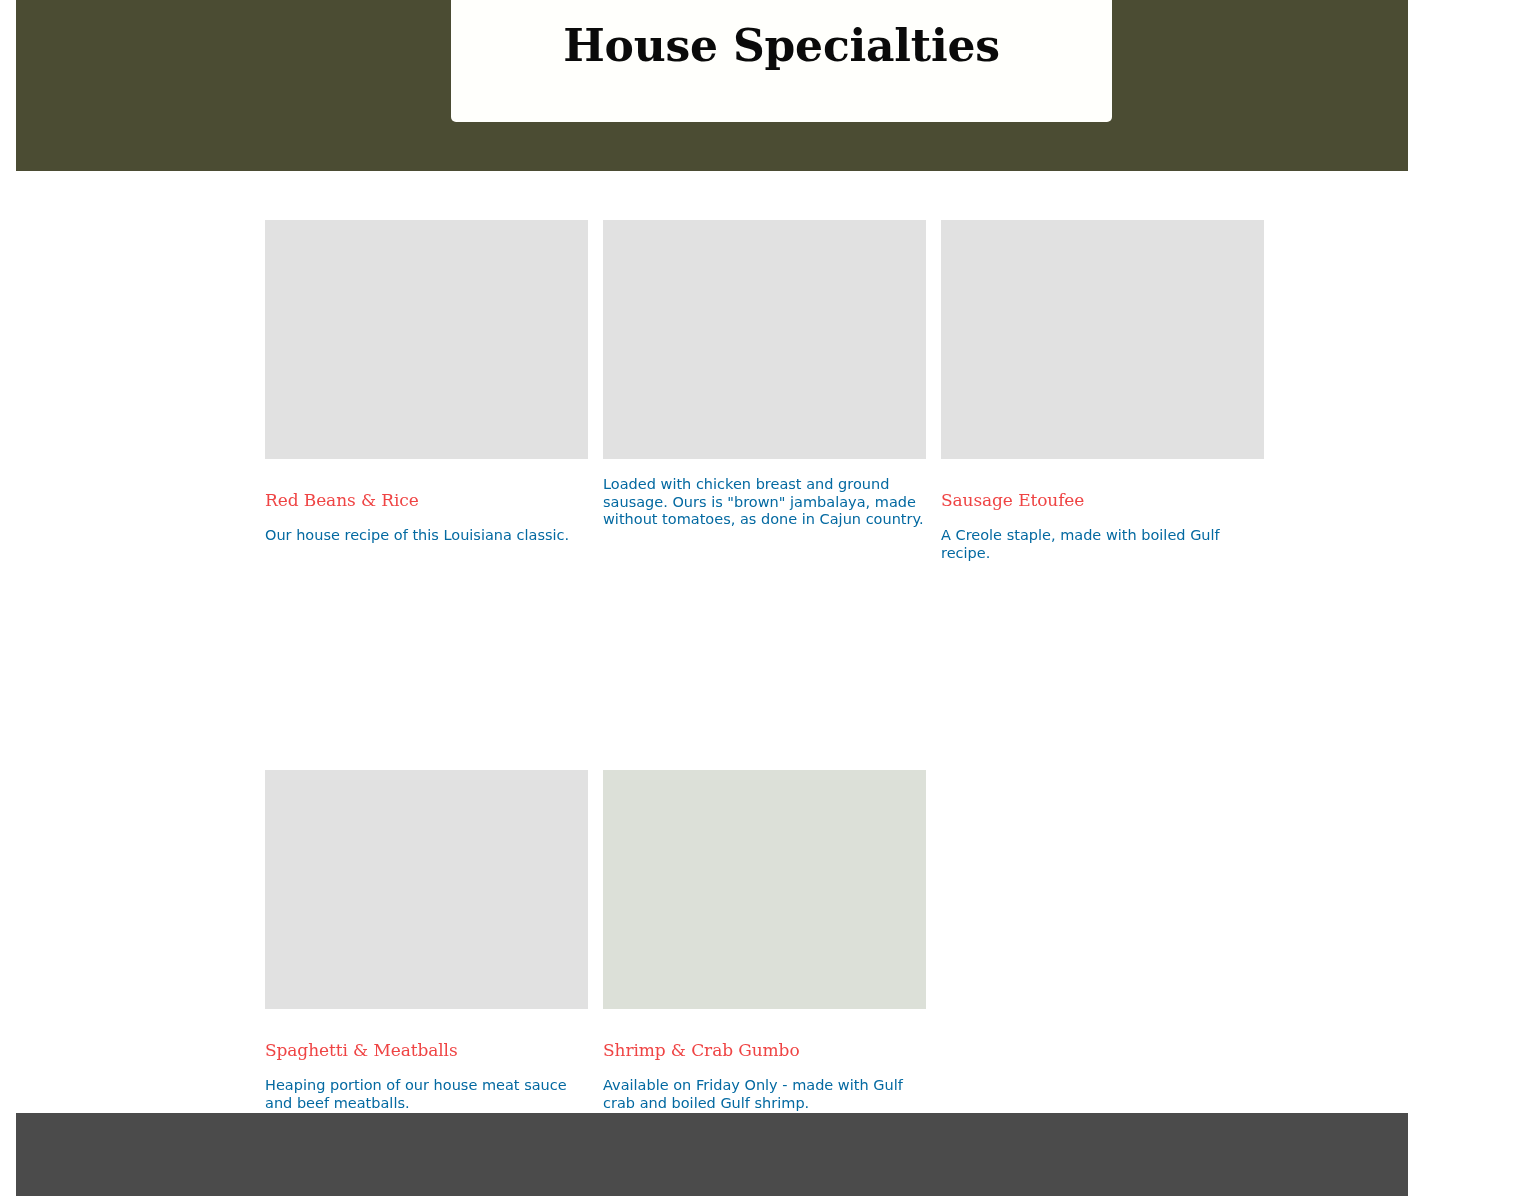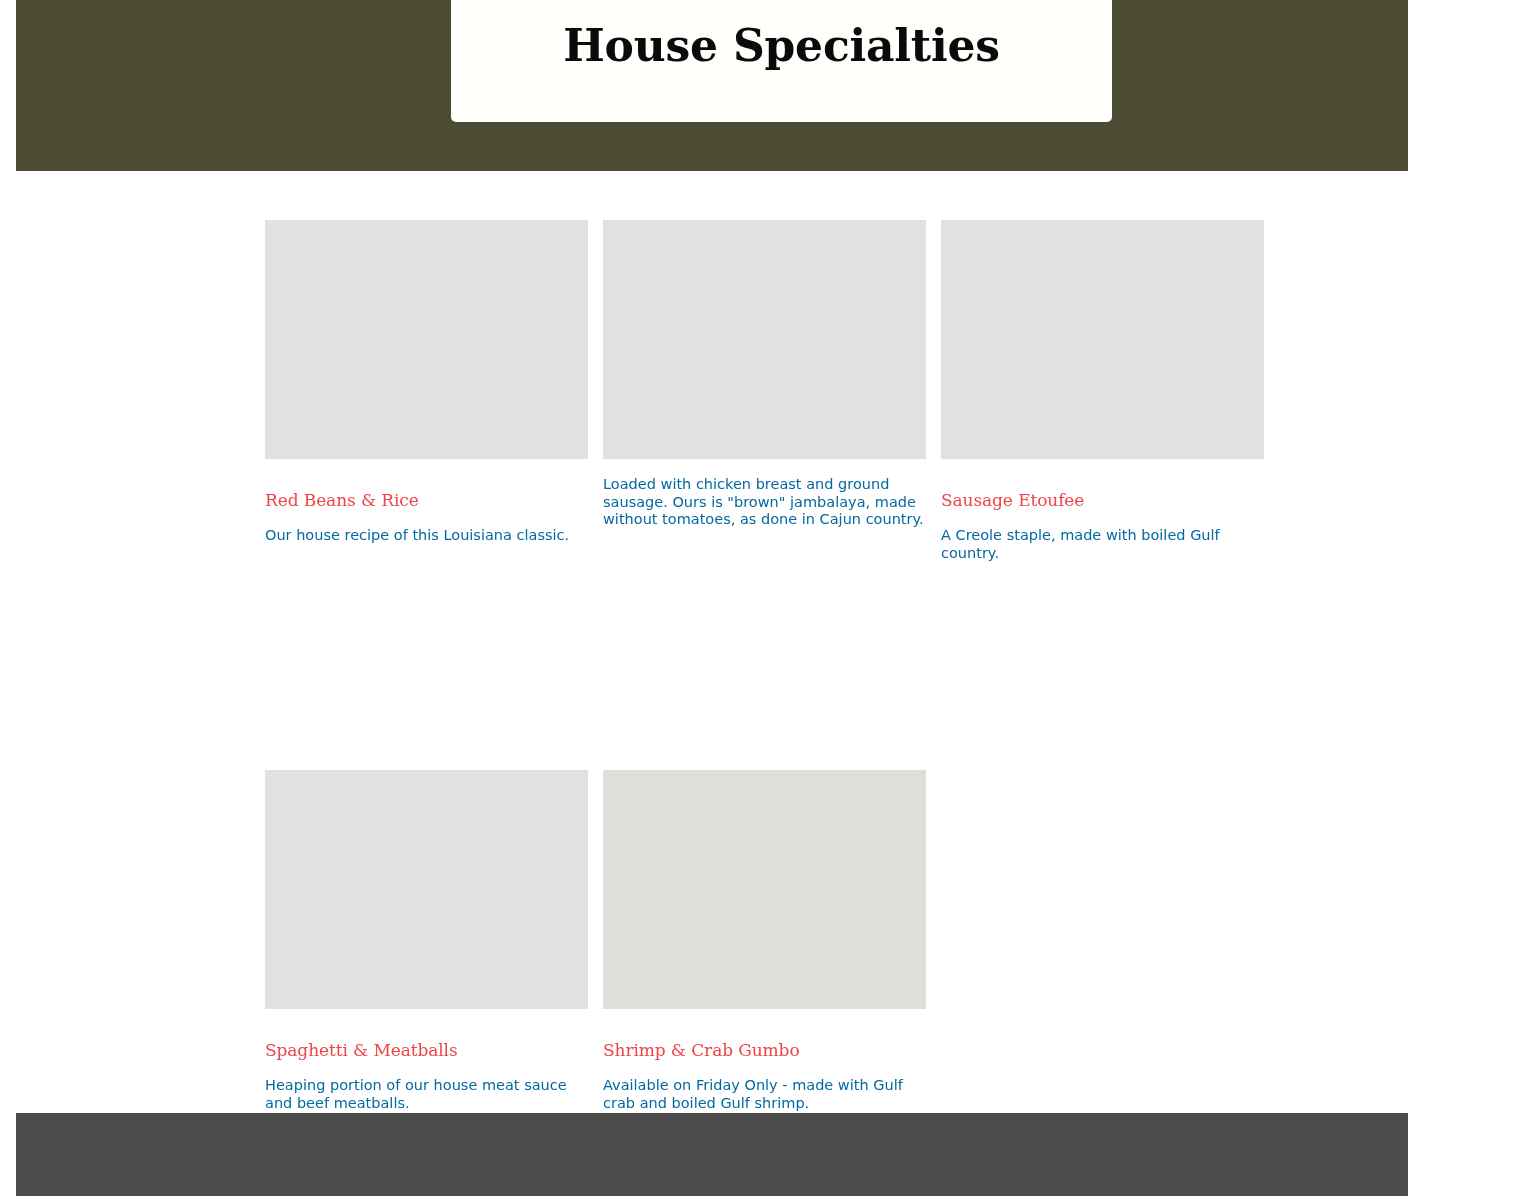--- a/index.html
+++ b/index.html
@@ -132,21 +132,21 @@
     </div>
 
     <div class="menu-item">
       <div class="item-image gray"></div>
       <p class="item-desc">Loaded with chicken breast and ground sausage. Ours is "brown" jambalaya, made without tomatoes, as done in Cajun country.</p>
     </div>
 
     <div class="menu-item">
       <div class="item-image gray"></div>
       <h2 class="item-title">Sausage Etoufee</h2>
-      <p class="item-desc">A Creole staple, made with boiled Gulf country.</p>
+      <p class="item-desc">A Creole staple, made with boiled Gulf recipe.</p>
     </div>
 
 
     <div class="menu-item menu-item-row2">
       <div class="item-image gray"></div>
       <h2 class="item-title">Spaghetti &amp; Meatballs</h2>
       <p class="item-desc">Heaping portion of our house meat sauce and beef meatballs.</p>
     </div>
 
     <div class="menu-item menu-item-row2">

